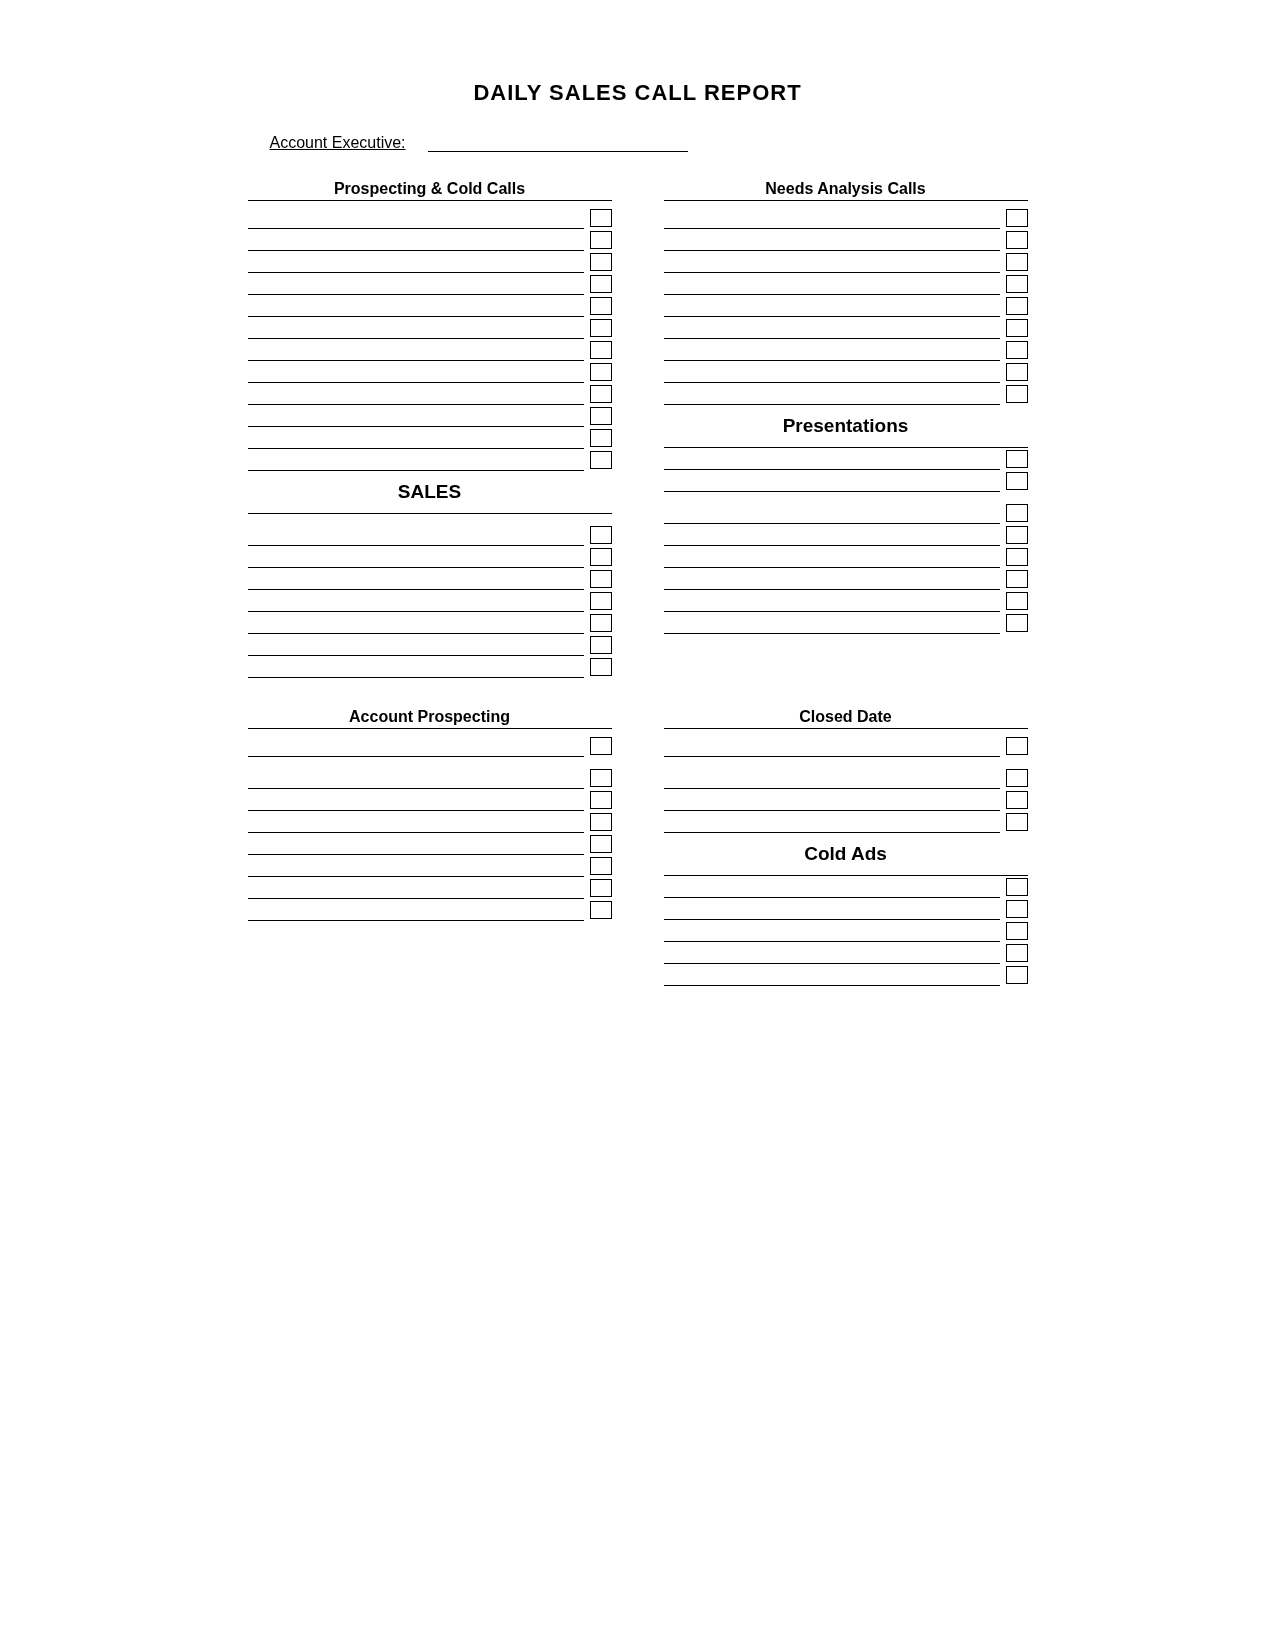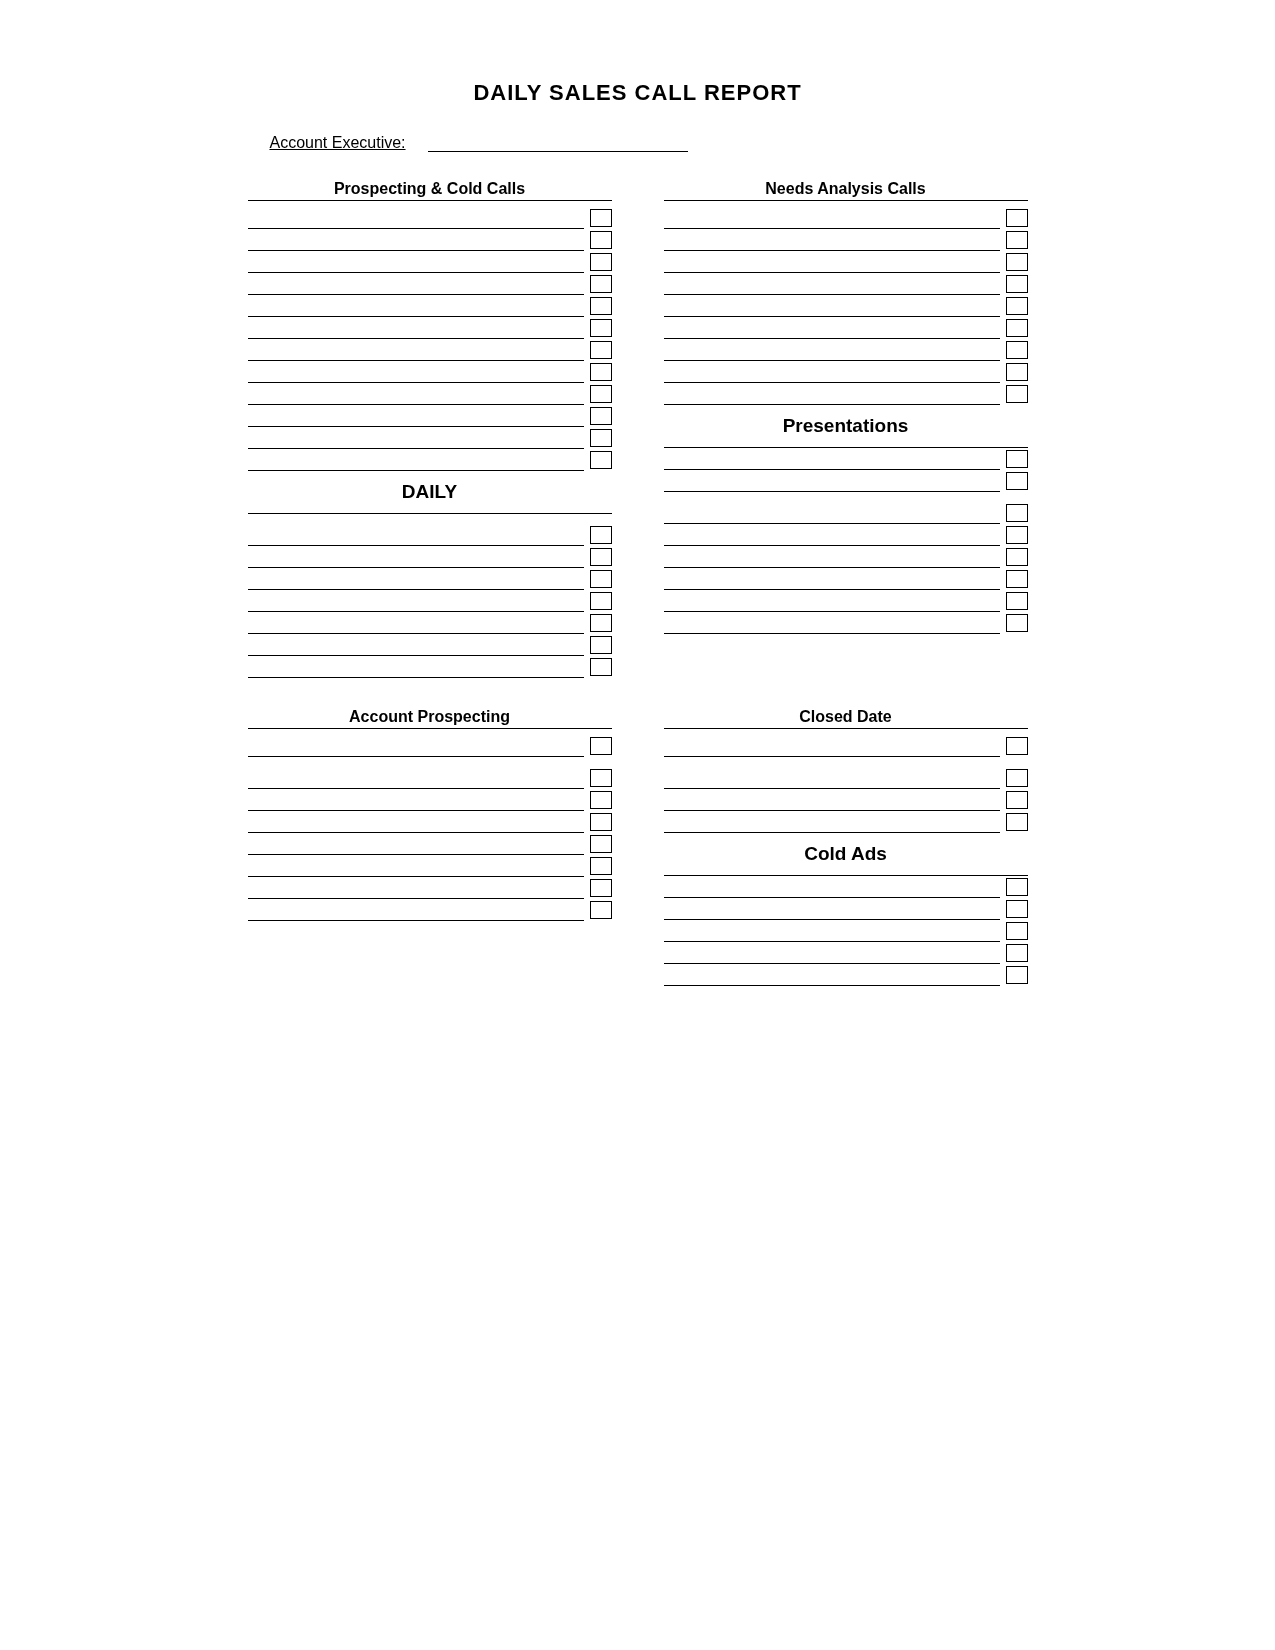--- a/index.html
+++ b/index.html
@@ -168,21 +168,21 @@
         </div>
       <div class="row-item">
           <span class="row-line"></span>
           <span class="row-box"></span>
         </div>
       <div class="row-item">
           <span class="row-line"></span>
           <span class="row-box"></span>
         </div>
 
-      <div class="subsection-title">DAILY</div>
+      <div class="subsection-title">SALES</div>
       <div class="spacer"></div>
       <div class="row-item">
           <span class="row-line"></span>
           <span class="row-box"></span>
         </div>
       <div class="row-item">
           <span class="row-line"></span>
           <span class="row-box"></span>
         </div>
       <div class="row-item">

